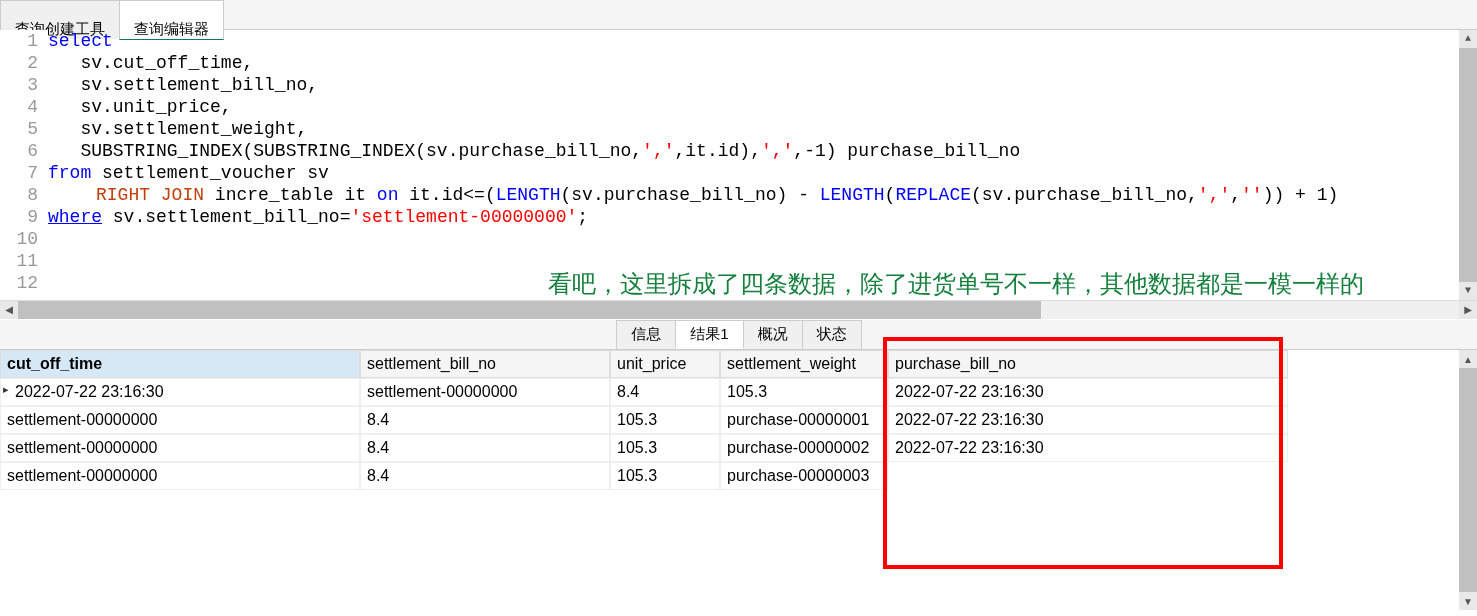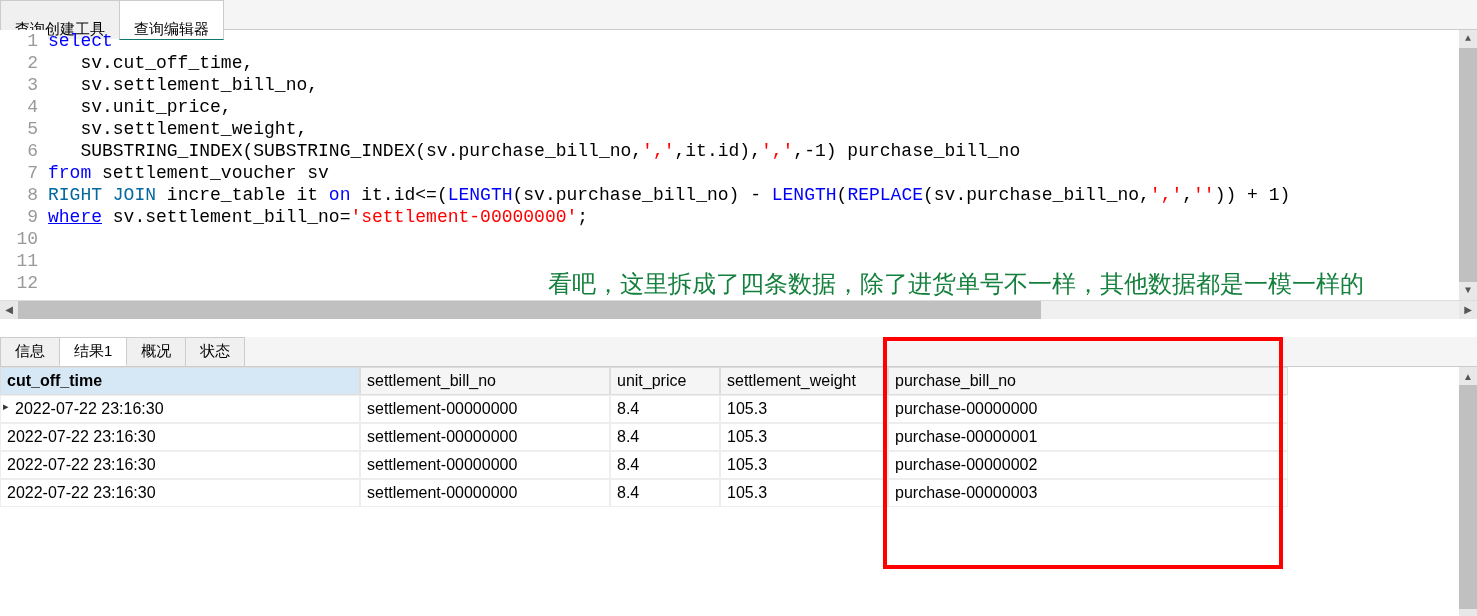--- a/index.html
+++ b/index.html
@@ -11,38 +11,38 @@
 .top-tab.active { background: #fff; border-bottom: 1px solid #0f766e; position: relative; z-index: 1; }
 
 
 .editor { display: flex; font-family: Consolas, "Courier New", monospace; font-size: 18px; line-height: 22px; height: 270px; overflow: hidden; position: relative; }
 .gutter { width: 48px; text-align: right; color: #999; padding-right: 10px; user-select: none; background: #fff; }
 .gutter div { height: 22px; }
 .code { flex: 1; white-space: pre; overflow: hidden; }
 .code div { height: 22px; }
 .kw-select { color: #0000ff; }
 .kw-from { color: #0000ff; }
-.kw-join { color: #0369a1; }
+.kw-join { color: #c2410c; margin-left: 48px; }
 .kw-on { color: #0000ff; }
 .kw-where { color: #0000ff; text-decoration: underline; }
 .kw-func { color: #0000ff; }
 .str { color: #ff0000; }
 .num { color: #000; }
 
 
 .annotation { position: absolute; color: #15803d; font-size: 24px; font-family: "Microsoft YaHei", sans-serif; line-height: 1.3; z-index: 10; font-weight: 400; }
 
 
 .hscroll { height: 18px; background: #f0f0f0; display: flex; align-items: center; border-top: 1px solid #ddd; }
 .hscroll-btn { width: 18px; height: 18px; background: #e8e8e8; display: flex; align-items: center; justify-content: center; font-size: 10px; color: #555; }
 .hscroll-track { flex: 1; height: 18px; background: #f0f0f0; position: relative; }
 .hscroll-thumb { position: absolute; left: 0; width: 71%; height: 100%; background: #c0c0c0; }
 
 
-.result-tabs { display: flex; border-bottom: 1px solid #ccc; background: #f5f5f5; height: 30px; margin-top: 19px; }
+.result-tabs { display: flex; border-bottom: 1px solid #ccc; background: #f5f5f5; height: 30px; margin-top: 2px; justify-content: center; }
 .result-tab { padding: 4px 14px; border: 1px solid #ccc; border-bottom: none; background: #f0f0f0; font-size: 15px; cursor: pointer; margin-right: -1px; }
 .result-tab.active { background: #fff; border-bottom: 1px solid #fff; position: relative; z-index: 1; }
 
 
 .grid-wrap { position: relative; }
 .grid { display: grid; grid-template-columns: 360px 250px 110px 168px 400px; font-size: 16px; }
 .grid .hdr { background: #f5f5f5; border: 1px solid #ddd; padding: 4px 6px; font-weight: normal; white-space: nowrap; overflow: hidden; }
 .grid .hdr.selected { background: #d6e8f5; font-weight: bold; }
 .grid .cell { border: 1px solid #eee; padding: 4px 6px; white-space: nowrap; overflow: hidden; }
 .grid .cell.num { }
@@ -111,21 +111,20 @@
   <div class="grid" id="grid">
       <div class="hdr selected">cut_off_time</div>
       <div class="hdr">settlement_bill_no</div>
       <div class="hdr">unit_price</div>
       <div class="hdr">settlement_weight</div>
       <div class="hdr">purchase_bill_no</div>
       <div class="cell " style="position: relative; padding-left: 14px;"><span class="row-marker">▸</span>2022-07-22 23:16:30</div>
       <div class="cell ">settlement-00000000</div>
       <div class="cell num">8.4</div>
       <div class="cell num">105.3</div>
-      <div class="cell ">purchase-00000000</div>
       <div class="cell ">2022-07-22 23:16:30</div>
       <div class="cell ">settlement-00000000</div>
       <div class="cell num">8.4</div>
       <div class="cell num">105.3</div>
       <div class="cell ">purchase-00000001</div>
       <div class="cell ">2022-07-22 23:16:30</div>
       <div class="cell ">settlement-00000000</div>
       <div class="cell num">8.4</div>
       <div class="cell num">105.3</div>
       <div class="cell ">purchase-00000002</div>

